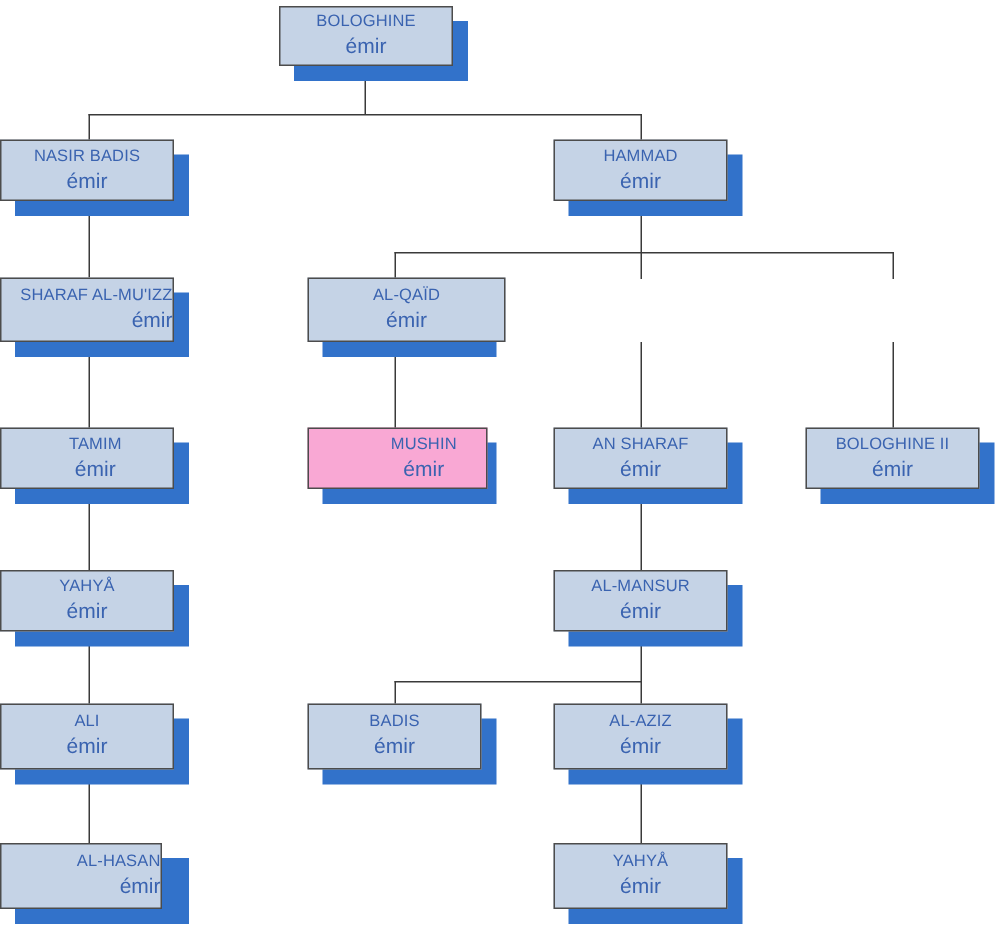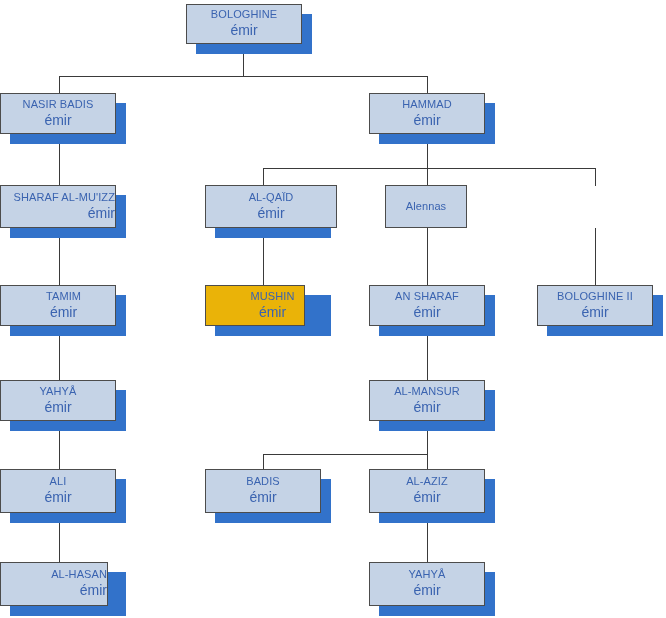--- a/index.html
+++ b/index.html
@@ -104,30 +104,27 @@
     <div class="shadow" style="left: 10px; top: 195px; width: 116px; height: 43px; background: rgb(50, 114, 202);"></div>
     <div class="node" style="left: 0px; top: 185px; width: 116px; height: 43px; background: rgb(197, 211, 230); border-color: rgb(76, 76, 76); color: rgb(58, 99, 176); align-items: flex-end;">
       <div class="nm">SHARAF AL-MU'IZZ</div>
       <div class="rank">émir</div>
     </div>
     <div class="shadow" style="left: 215px; top: 195px; width: 116px; height: 43px; background: rgb(50, 114, 202);"></div>
     <div class="node" style="left: 205px; top: 185px; width: 132px; height: 43px; background: rgb(197, 211, 230); border-color: rgb(76, 76, 76); color: rgb(58, 99, 176);">
       <div class="nm">AL-QAÏD</div>
       <div class="rank">émir</div>
     </div>
-    <div class="node plain" style="left: 385px; top: 185px; width: 82px; height: 43px; background: rgb(197, 211, 230); border-color: rgb(76, 76, 76); color: rgb(58, 99, 176);">
-      <div class="nm">Alennas</div>
-    </div>
     <div class="shadow" style="left: 10px; top: 295px; width: 116px; height: 41px; background: rgb(50, 114, 202);"></div>
     <div class="node" style="left: 0px; top: 285px; width: 116px; height: 41px; background: rgb(197, 211, 230); border-color: rgb(76, 76, 76); color: rgb(58, 99, 176); padding-left: 11px;">
       <div class="nm">TAMIM</div>
       <div class="rank">émir</div>
     </div>
     <div class="shadow" style="left: 215px; top: 295px; width: 116px; height: 41px; background: rgb(50, 114, 202);"></div>
-    <div class="node" style="left: 205px; top: 285px; width: 100px; height: 41px; background: #eab308; border-color: rgb(76, 76, 76); color: rgb(58, 99, 176); padding-left: 35px;">
+    <div class="node" style="left: 205px; top: 285px; width: 120px; height: 41px; background: #f9a8d4; border-color: rgb(76, 76, 76); color: rgb(58, 99, 176); padding-left: 35px;">
       <div class="nm">MUSHIN</div>
       <div class="rank">émir</div>
     </div>
     <div class="shadow" style="left: 379px; top: 295px; width: 116px; height: 41px; background: rgb(50, 114, 202);"></div>
     <div class="node" style="left: 369px; top: 285px; width: 116px; height: 41px; background: rgb(197, 211, 230); border-color: rgb(76, 76, 76); color: rgb(58, 99, 176);">
       <div class="nm">AN SHARAF</div>
       <div class="rank">émir</div>
     </div>
     <div class="shadow" style="left: 547px; top: 295px; width: 116px; height: 41px; background: rgb(50, 114, 202);"></div>
     <div class="node" style="left: 537px; top: 285px; width: 116px; height: 41px; background: rgb(197, 211, 230); border-color: rgb(76, 76, 76); color: rgb(58, 99, 176);">

